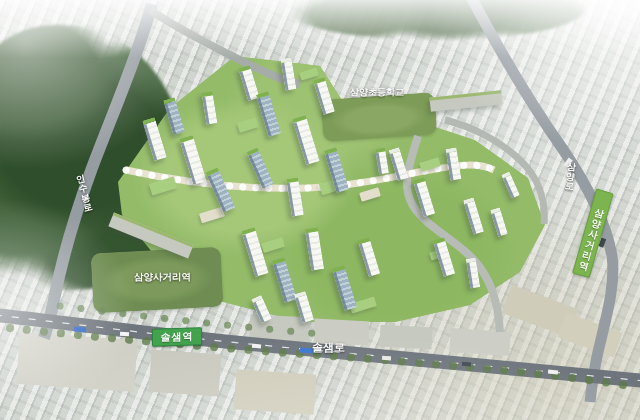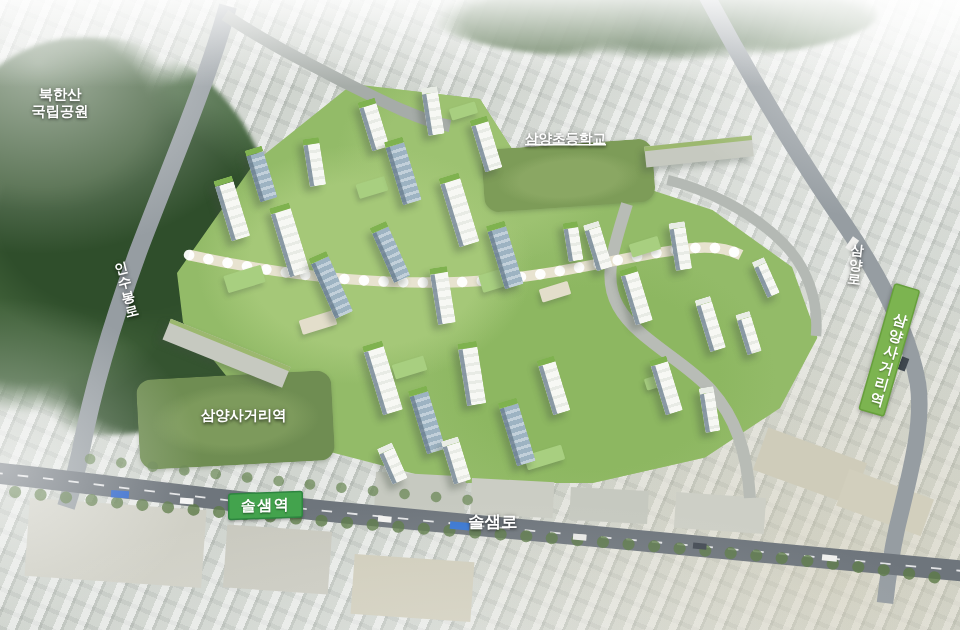--- a/index.html
+++ b/index.html
@@ -80,21 +80,21 @@
       radial-gradient(180px 150px at 0% 74%, rgba(255,255,255,.5), transparent 75%),
       radial-gradient(420px 120px at 50% 102%, rgba(255,255,255,.22), transparent 80%);
   }
   
   .lbl{position:absolute;z-index:30;color:#ffffff;font-weight:bold;
        text-shadow:0 1px 2px rgba(0,0,0,.5), 0 0 3px rgba(0,0,0,.25);white-space:nowrap;}
   .lbl-park{left:8px;top:58px;width:64px;font-size:9.5px;line-height:11px;text-align:center;}
   .lbl-vert{writing-mode:vertical-rl;letter-spacing:1px;font-size:9px;}
   .lbl-insubong{left:76px;top:168px;transform:rotate(-14deg);}
   .lbl-samyangro{left:564px;top:156px;transform:rotate(6deg);}
-  .lbl-samyang-sch{left:350px;top:86px;font-size:9px;text-decoration:underline;}
+  .lbl-samyang-sch{left:350px;top:86px;font-size:9px;}
   .lbl-miyang-sch{left:134px;top:271px;font-size:9.5px;}
   .lbl-solsaemro{left:312px;top:340px;font-size:11px;}
   .badge{
     position:absolute;z-index:30;left:152px;top:328px;width:48px;height:16px;
     background:#43a34d;border:1px solid #2e8540;border-radius:2px;
     transform:skewY(-2deg);display:flex;align-items:center;justify-content:center;
     color:#fff;font-weight:bold;font-size:10px;letter-spacing:1px;
     text-shadow:0 1px 1px rgba(0,0,0,.35);box-shadow:0 1px 2px rgba(0,0,0,.3);
   }
   .ribbon{
@@ -212,24 +212,20 @@
   <div class="tw white r2" style="left:448px;top:148px;width:11px;height:28px"></div>
   <div class="tw white" style="left:468px;top:198px;width:11px;height:32px"></div>
   <div class="tw" style="left:438px;top:238px;width:12px;height:34px"></div>
   <div class="tw white r2" style="left:468px;top:258px;width:10px;height:26px"></div>
   <div class="tw white" style="left:494px;top:208px;width:10px;height:24px"></div>
   <div class="tw white r3" style="left:506px;top:172px;width:9px;height:22px"></div>
   <div class="tw r2" style="left:377px;top:148px;width:10px;height:22px"></div>
 
   <div class="haze"></div>
 
-  <div class="lbl lbl-park">
-    <div>북한산</div>
-    <div>국립공원</div>
-  </div>
 
   <div class="lbl lbl-vert lbl-insubong">인수봉로</div>
 
   <div class="lbl lbl-samyang-sch">삼양초등학교</div>
 
   <div class="lbl lbl-vert lbl-samyangro">삼양로</div>
 
   <div class="ribbon">삼양사거리역</div>
 
   <div class="lbl lbl-miyang-sch">삼양사거리역</div>

